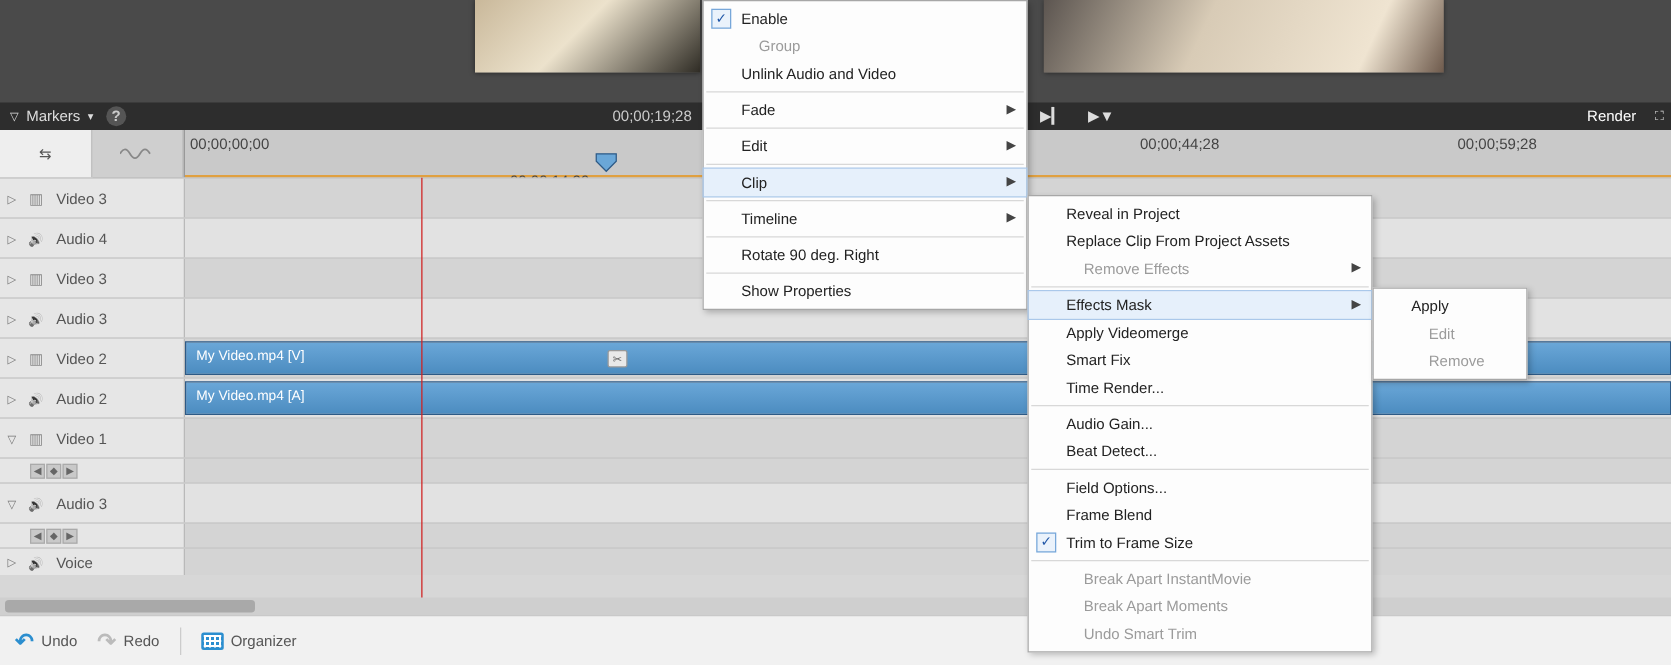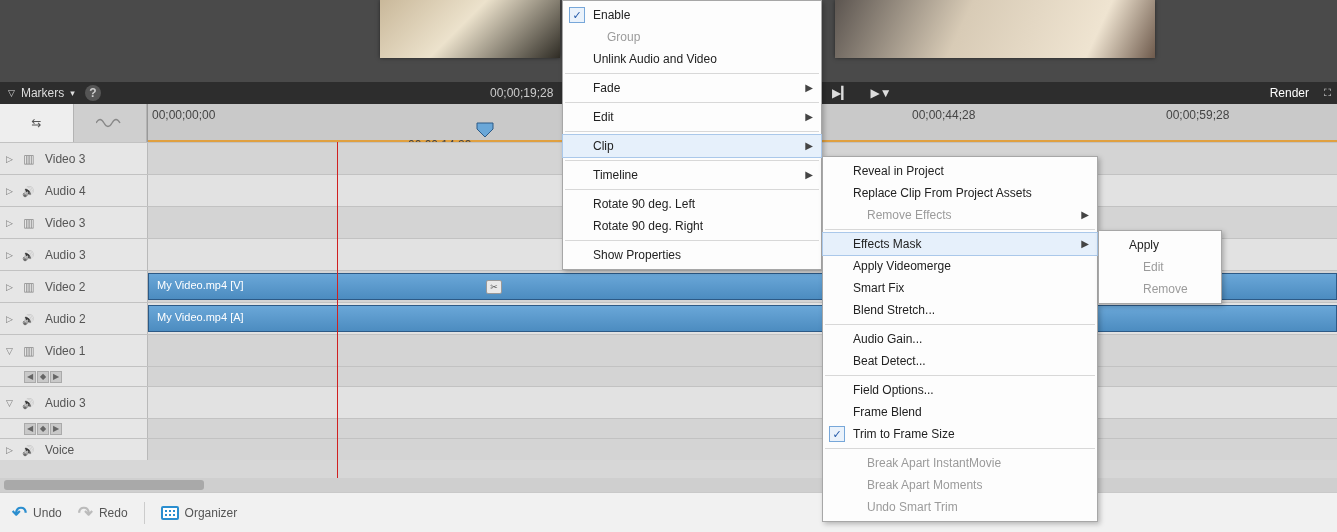--- a/index.html
+++ b/index.html
@@ -254,34 +254,33 @@
     <div class="mi"><span>Unlink Audio and Video</span></div>
     <div class="sep"></div>
     <div class="mi"><span>Fade</span><span class="sub-ar">▶</span></div>
     <div class="sep"></div>
     <div class="mi"><span>Edit</span><span class="sub-ar">▶</span></div>
     <div class="sep"></div>
     <div class="mi hl"><span>Clip</span><span class="sub-ar">▶</span></div>
     <div class="sep"></div>
     <div class="mi"><span>Timeline</span><span class="sub-ar">▶</span></div>
     <div class="sep"></div>
-    <div class="mi"><span>Rotate 90 deg. Left</span></div>
     <div class="mi"><span>Rotate 90 deg. Right</span></div>
     <div class="sep"></div>
     <div class="mi"><span>Show Properties</span></div>
   </div>
 <div class="menu menu2" id="menu2">
     <div class="mi"><span>Reveal in Project</span></div>
     <div class="mi"><span>Replace Clip From Project Assets</span></div>
     <div class="mi disabled"><span>Remove Effects</span><span class="sub-ar">▶</span></div>
     <div class="sep"></div>
     <div class="mi hl"><span>Effects Mask</span><span class="sub-ar">▶</span></div>
     <div class="mi"><span>Apply Videomerge</span></div>
     <div class="mi"><span>Smart Fix</span></div>
-    <div class="mi"><span>Blend Stretch...</span></div>
+    <div class="mi"><span>Time Render...</span></div>
     <div class="sep"></div>
     <div class="mi"><span>Audio Gain...</span></div>
     <div class="mi"><span>Beat Detect...</span></div>
     <div class="sep"></div>
     <div class="mi"><span>Field Options...</span></div>
     <div class="mi"><span>Frame Blend</span></div>
     <div class="mi"><span class="check">✓</span><span>Trim to Frame Size</span></div>
     <div class="sep"></div>
     <div class="mi disabled"><span>Break Apart InstantMovie</span></div>
     <div class="mi disabled"><span>Break Apart Moments</span></div>

